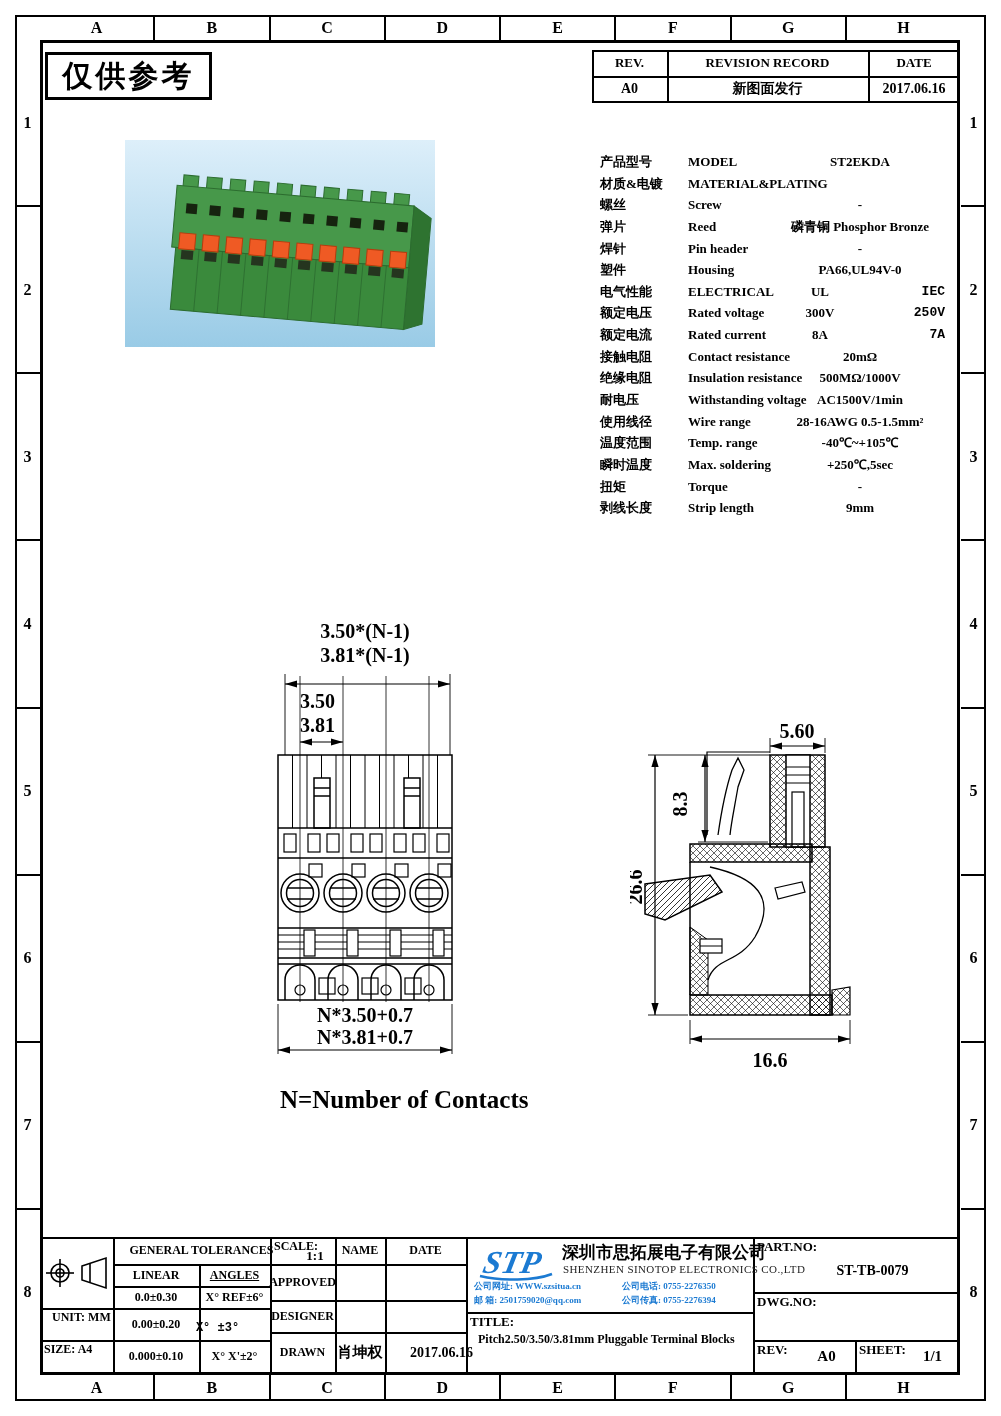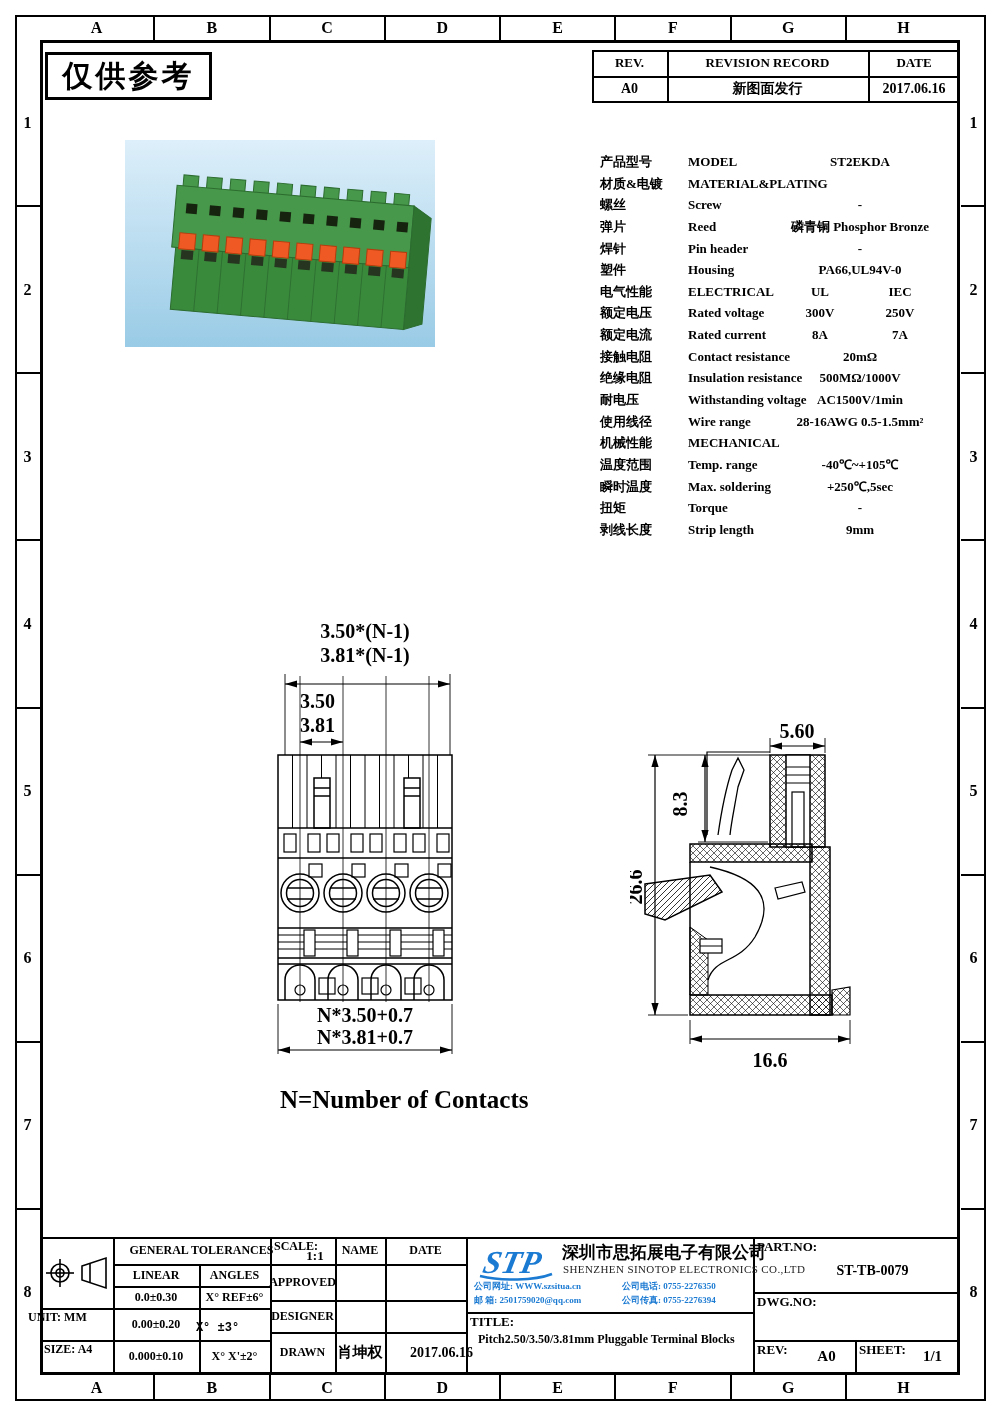--- a/index.html
+++ b/index.html
@@ -33,21 +33,21 @@
   .rev-hdr{font-size:13px;}
   .rev-val{font-size:14px;}
   
   .spec{position:absolute;left:600px;top:151px;width:358px;font-size:13px;font-weight:bold;}
   .spec-row{position:relative;height:21.65px;}
   .spec-row span{position:absolute;white-space:nowrap;top:0;line-height:21.65px;}
   .spec-cn{left:0;}
   .spec-en{left:88px;}
   .spec-vs{left:175px;width:170px;text-align:center;}
   .spec-v1{left:185px;width:70px;text-align:center;}
-  .spec-v2{left:255px;width:90px;text-align:center;}
+  .spec-v2{left:255px;width:90px;text-align:right;font-family:Liberation Mono, monospace;}
   
   .contacts-note{position:absolute;left:280px;top:1086px;font-size:25px;font-weight:bold;white-space:nowrap;} .fs12{font-size:12px;} .fs13{font-size:13px;} .fs14{font-size:14px;margin-left:16px;} .fs15{font-size:15px;}
   .company-cn{font-size:17px;font-weight:bold;line-height:19px;}
   .company-en{font-size:11px;font-weight:normal;color:#222;letter-spacing:.4px;}
   .contact-line{position:absolute;font-size:9px;font-weight:bold;color:#1b7ad2;white-space:nowrap;}
   svg text{font-family:"Liberation Serif",serif;font-weight:bold;}
 </style>
 </head>
 <body>
 
@@ -248,25 +248,20 @@
       </div>
       <div class="spec-row">
         <span class="spec-cn">耐电压</span>
         <span class="spec-en">Withstanding voltage</span>
         <span class="spec-vs">AC1500V/1min</span>
       </div>
       <div class="spec-row">
         <span class="spec-cn">使用线径</span>
         <span class="spec-en">Wire range</span>
         <span class="spec-vs">28-16AWG 0.5-1.5mm²</span>
-      </div>
-      <div class="spec-row">
-        <span class="spec-cn">机械性能</span>
-        <span class="spec-en">MECHANICAL</span>
-        <span class="spec-vs"></span>
       </div>
       <div class="spec-row">
         <span class="spec-cn">温度范围</span>
         <span class="spec-en">Temp. range</span>
         <span class="spec-vs">-40℃~+105℃</span>
       </div>
       <div class="spec-row">
         <span class="spec-cn">瞬时温度</span>
         <span class="spec-en">Max. soldering</span>
         <span class="spec-vs">+250℃,5sec</span>
@@ -481,26 +476,26 @@
       <g stroke="#000" stroke-width="1.6" fill="none">
         <circle cx="14" cy="20" r="9"></circle>
           <circle cx="14" cy="20" r="4"></circle>
         <line x1="0" y1="20" x2="28" y2="20"></line>
           <line x1="14" y1="6" x2="14" y2="34"></line>
         <polygon points="36,13 60,5 60,35 36,27"></polygon>
         <line x1="44" y1="10.4" x2="44" y2="29.6"></line>
       </g>
     </svg>
 
-    <div class="cell fs12 tl" style="left:24px;top:1308px;width:73px;height:32px;">UNIT: MM</div>
+    <div class="cell fs12 tl" style="left:48px;top:1308px;width:73px;height:32px;">UNIT: MM</div>
     <div class="cell fs12 tl" style="left:40px;top:1340px;width:73px;height:33px;">SIZE: A4</div>
 
     <div class="cell fs12" style="left:113px;top:1237px;width:157px;height:27px;padding-left:20px;">GENERAL TOLERANCES</div>
     <div class="cell fs12" style="left:113px;top:1264px;width:86px;height:22px;">LINEAR</div>
-    <div class="cell fs12" style="left:199px;top:1264px;width:71px;height:22px;">ANGLES</div>
+    <div class="cell fs12" style="left:199px;top:1264px;width:71px;height:22px;text-decoration:underline;">ANGLES</div>
     <div class="cell fs12" style="left:113px;top:1286px;width:86px;height:22px;">0.0±0.30</div>
     <div class="cell fs12" style="left:199px;top:1286px;width:71px;height:22px;">X° REF±6°</div>
     <div class="cell fs12" style="left:113px;top:1308px;width:86px;height:32px;text-align:center;">0.00±0.20</div>
     <div class="cell fs12" style="left:182px;top:1308px;width:71px;height:40px;font-family:Liberation Mono, monospace;">X° ±3°</div>
     <div class="cell fs12" style="left:113px;top:1340px;width:86px;height:33px;">0.000±0.10</div>
     <div class="cell fs12" style="left:199px;top:1340px;width:71px;height:33px;">X° X'±2°</div>
 
     <div class="cell fs12 tl" style="left:270px;top:1237px;width:65px;height:27px;">SCALE:</div>
     <div class="cell fs13" style="left:295px;top:1248px;width:40px;height:16px;text-align:right;">1:1</div>
     <div class="cell fs12" style="left:270px;top:1264px;width:65px;height:36px;">APPROVED</div>

